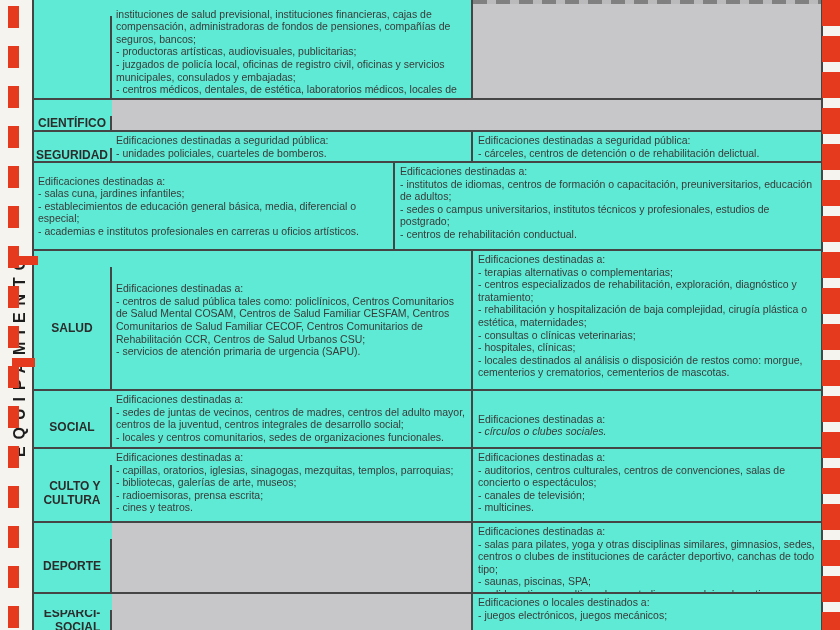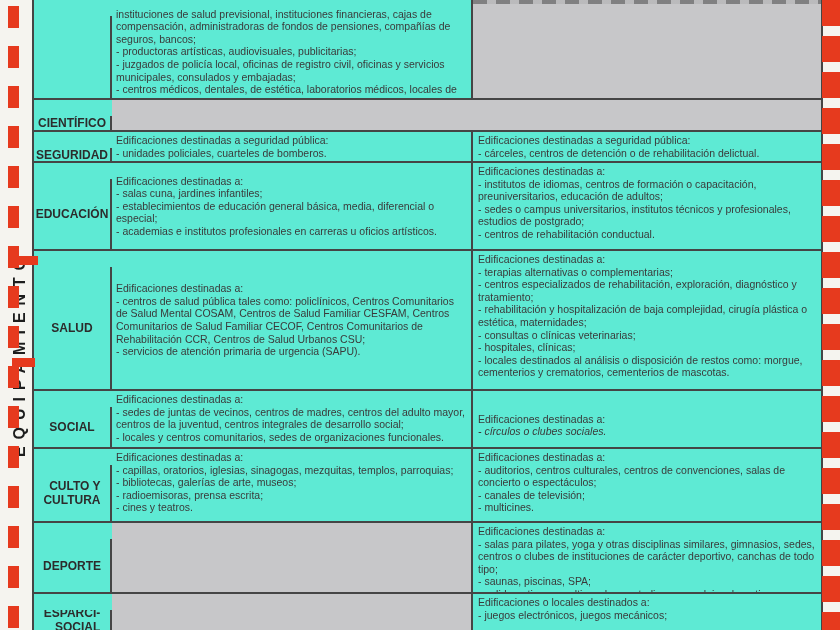--- a/index.html
+++ b/index.html
@@ -102,23 +102,20 @@
       <div class="txt">Edificaciones destinadas a seguridad pública:
 - unidades policiales, cuarteles de bomberos.</div>
     </div>
     <div class="cell c-right">
       <div class="txt">Edificaciones destinadas a seguridad pública:
 - cárceles, centros de detención o de rehabilitación delictual.</div>
     </div>
   </div>
 
   <div class="row r4">
-    <div class="cell c-label">
-      <span class="lbl">EDUCACIÓN</span>
-    </div>
     <div class="cell c-mid vcenter">
       <div class="txt">Edificaciones destinadas a:
 -  salas cuna, jardines infantiles;
 -  establecimientos de educación general básica, media, diferencial o especial;
 -  academias e institutos profesionales en carreras u oficios artísticos.</div>
     </div>
     <div class="cell c-right">
       <div class="txt">Edificaciones destinadas a:
 - institutos de idiomas, centros de formación o capacitación, preuniversitarios, educación de adultos;
 - sedes o campus universitarios, institutos técnicos y profesionales, estudios de postgrado;

